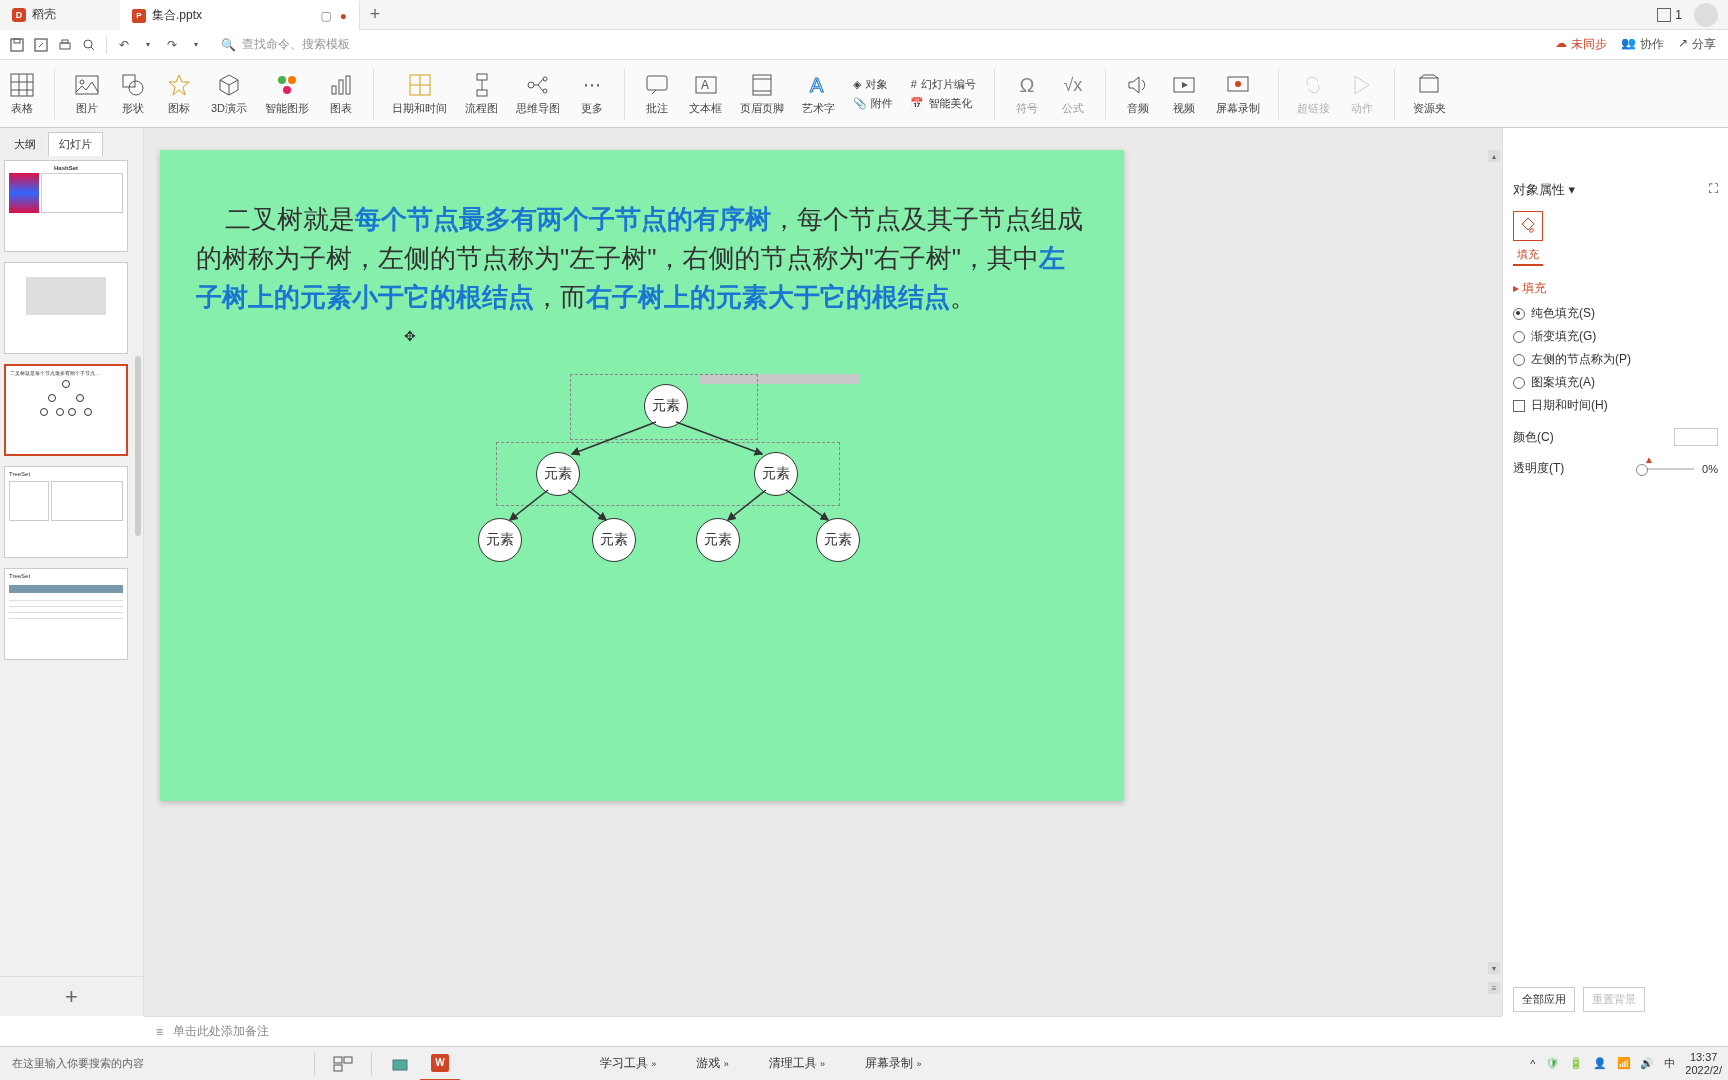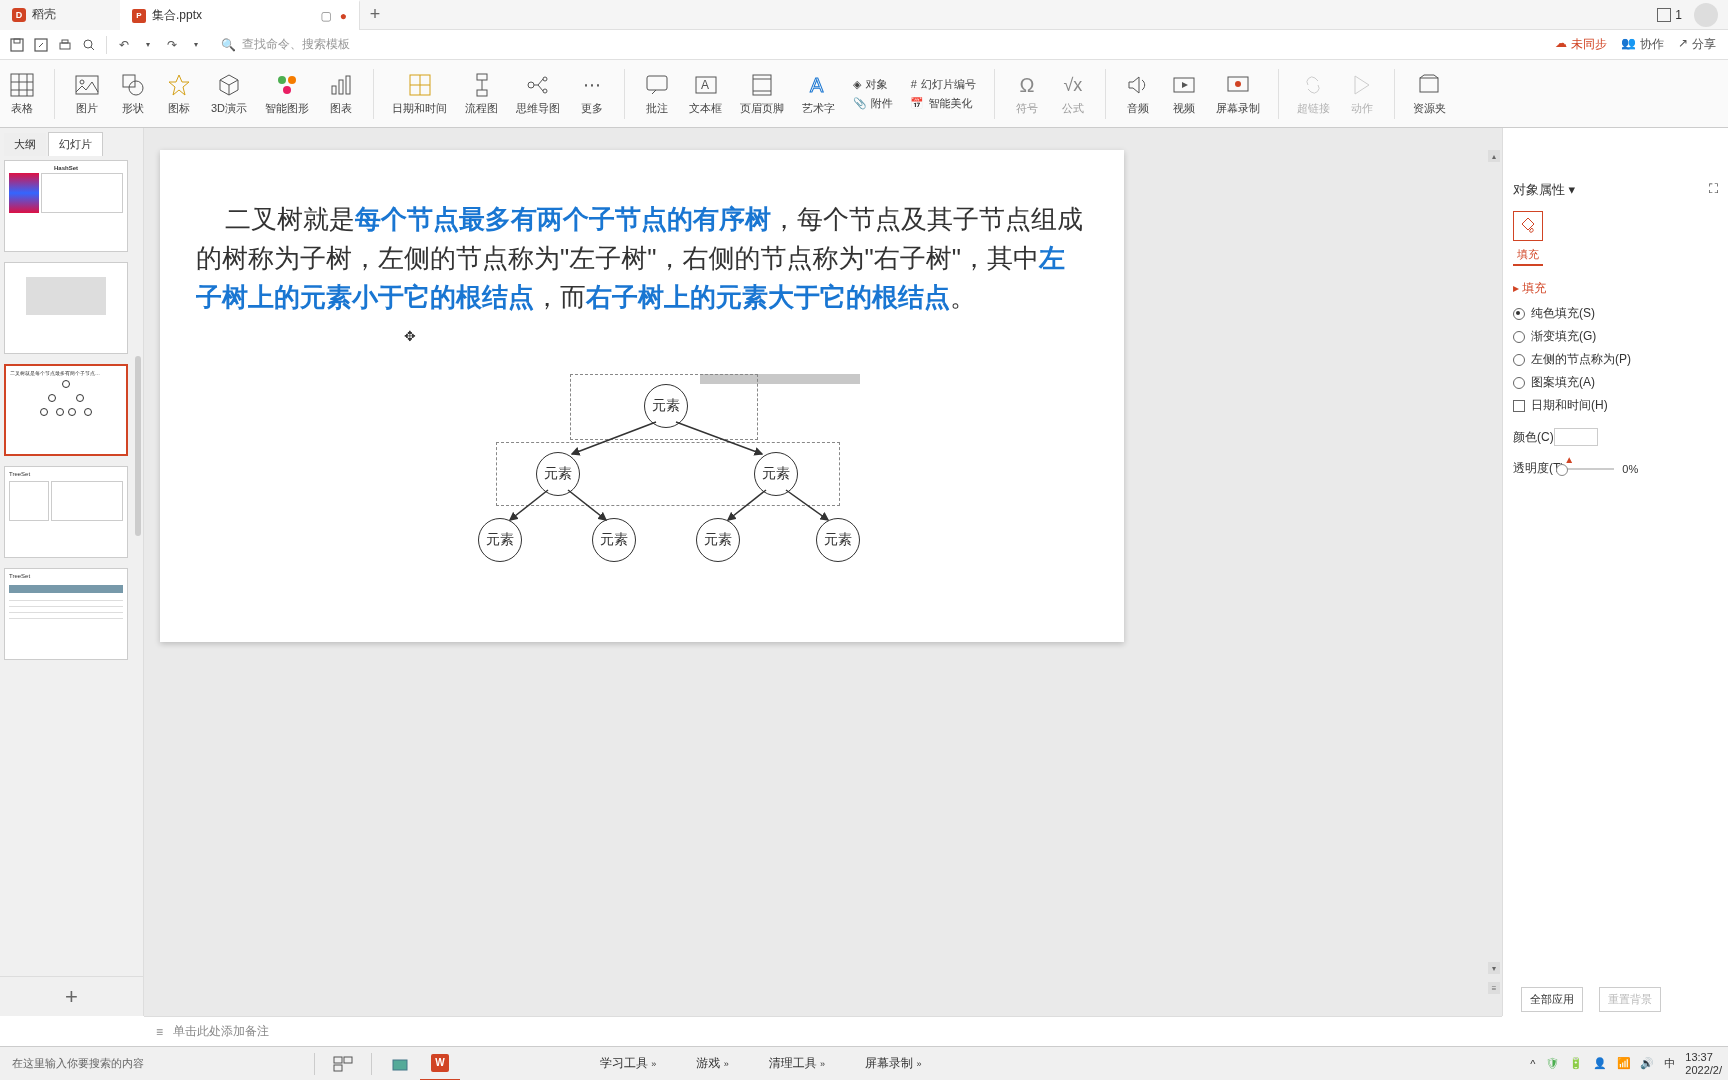--- a/index.html
+++ b/index.html
@@ -37,45 +37,45 @@
 .left-panel { width: 144px; background: #f0f0f0; border-right: 1px solid #ddd; display: flex; flex-direction: column; }
 .slide-tabs { height: 28px; display: flex; align-items: end; padding: 0 4px; gap: 2px; }
 .slide-tab { padding: 4px 10px; font-size: 11px; background: #eee; }
 .slide-tab.active { background: #fff; border-top: 1px solid #ccc; border-left: 1px solid #ccc; border-right: 1px solid #ccc; }
 .slide-list { flex: 1; overflow-y: auto; padding: 4px; position: relative; }
 .slide-thumb { width: 124px; height: 92px; background: #fff; border: 1px solid #ccc; margin-bottom: 10px; padding: 4px; font-size: 6px; overflow: hidden; position: relative; }
 .slide-thumb.selected { border: 2px solid #d14424; }
 .add-slide { height: 40px; display: flex; align-items: center; justify-content: center; font-size: 22px; color: #666; border-top: 1px solid #ddd; }
 
 .canvas { flex: 1; background: #eaeaea; padding: 22px 16px; position: relative; overflow: hidden; }
-.slide { width: 964px; height: 492px; background: #ffffff; box-shadow: 0 2px 6px rgba(0,0,0,0.2); padding: 50px 36px; position: relative; }
+.slide { width: 964px; height: 651px; background: #86efac; box-shadow: 0 2px 6px rgba(0,0,0,0.2); padding: 50px 36px; position: relative; }
 .slide-scrollbar { position: absolute; right: 2px; top: 22px; bottom: 22px; width: 12px; }
 .scroll-arrow { width: 12px; height: 12px; background: #ddd; display: flex; align-items: center; justify-content: center; font-size: 8px; color: #666; }
 
 .slide-text { font-size: 26px; line-height: 1.5; color: #333; font-weight: 500; }
 .highlight { color: #1976d2; font-weight: bold; }
 
 .tree-diagram { position: absolute; left: 150px; top: 230px; width: 560px; height: 280px; }
 .tree-node { position: absolute; width: 44px; height: 44px; border: 1.5px solid #333; border-radius: 50%; background: #fff; display: flex; align-items: center; justify-content: center; font-size: 14px; }
 .tree-box { position: absolute; border: 1.5px dashed #888; }
 
 .right-panel { width: 226px; background: #fff; border-left: 1px solid #ddd; padding: 8px 10px; font-size: 12px; }
 .prop-title { font-size: 13px; padding: 4px 0; color: #333; margin-top: 41px; }
 .prop-tab-icon { width: 30px; height: 30px; border: 1px solid #d14424; margin: 8px 0 0 0; display: flex; align-items: center; justify-content: center; }
 .prop-tab-label { color: #d14424; border-bottom: 2px solid #d14424; display: inline-block; padding: 2px 4px; margin-top: 4px; font-size: 11px; }
 .prop-section-title { color: #d14424; margin: 14px 0 8px 0; font-size: 12px; }
 .radio-row { display: flex; align-items: center; gap: 6px; margin: 6px 0; }
 .radio { width: 12px; height: 12px; border: 1.5px solid #666; border-radius: 50%; position: relative; }
 .radio.checked::after { content: ""; position: absolute; left: 2px; top: 2px; width: 4px; height: 4px; background: #333; border-radius: 50%; }
 .checkbox { width: 12px; height: 12px; border: 1.5px solid #666; }
-.prop-row { display: flex; align-items: center; margin: 14px 0; }
+.prop-row { display: flex; align-items: center; justify-content: space-between; margin: 14px 0; }
 .color-swatch { width: 44px; height: 18px; border: 1px solid #ccc; background: #fff; }
 .slider-track { width: 50px; height: 2px; background: #ccc; position: relative; }
 .slider-track::before { content: ""; position: absolute; left: -8px; top: -4px; width: 10px; height: 10px; border: 1px solid #888; border-radius: 50%; background: #fff; }
-.prop-footer { position: absolute; bottom: 68px; display: flex; gap: 16px; margin-left: 8px; }
+.prop-footer { position: absolute; bottom: 68px; display: flex; gap: 8px; }
 .prop-btn { padding: 4px 8px; border: 1px solid #ccc; background: #fff; font-size: 11px; }
 .prop-btn.disabled { color: #bbb; }
 
 .notes-bar { height: 30px; border-top: 1px solid #ddd; display: flex; align-items: center; padding: 0 12px; color: #888; font-size: 12px; margin-left: 144px; margin-right: 226px; gap: 10px; }
 
 .statusbar { height: 34px; background: #f5f5f5; border-top: 1px solid #ddd; display: flex; align-items: center; padding: 0 10px; font-size: 12px; color: #555; gap: 18px; }
 .status-right { margin-left: auto; display: flex; align-items: center; gap: 12px; }
 .view-btns { display: flex; gap: 2px; }
 .view-btn { width: 24px; height: 20px; border: 1px solid #ccc; background: #fff; display: flex; align-items: center; justify-content: center; }
 .view-btn.active { background: #ddd; }
@@ -591,18 +591,18 @@
     <div><span>屏幕录制</span> <span style="font-size:9px">»</span></div>
   </div>
   <div class="task-right">
     <span>^</span>
     <span style="color:#4caf50">🛡</span>
     <span>🔋</span>
     <span>👤</span>
     <span>📶</span>
     <span>🔊</span>
     <span>中</span>
-    <div style="text-align:left;line-height:1.1">
+    <div style="text-align:center;line-height:1.1">
       <div>13:37</div>
       <div>2022/2/</div>
     </div>
   </div>
 </div>
 
 </body></html>

